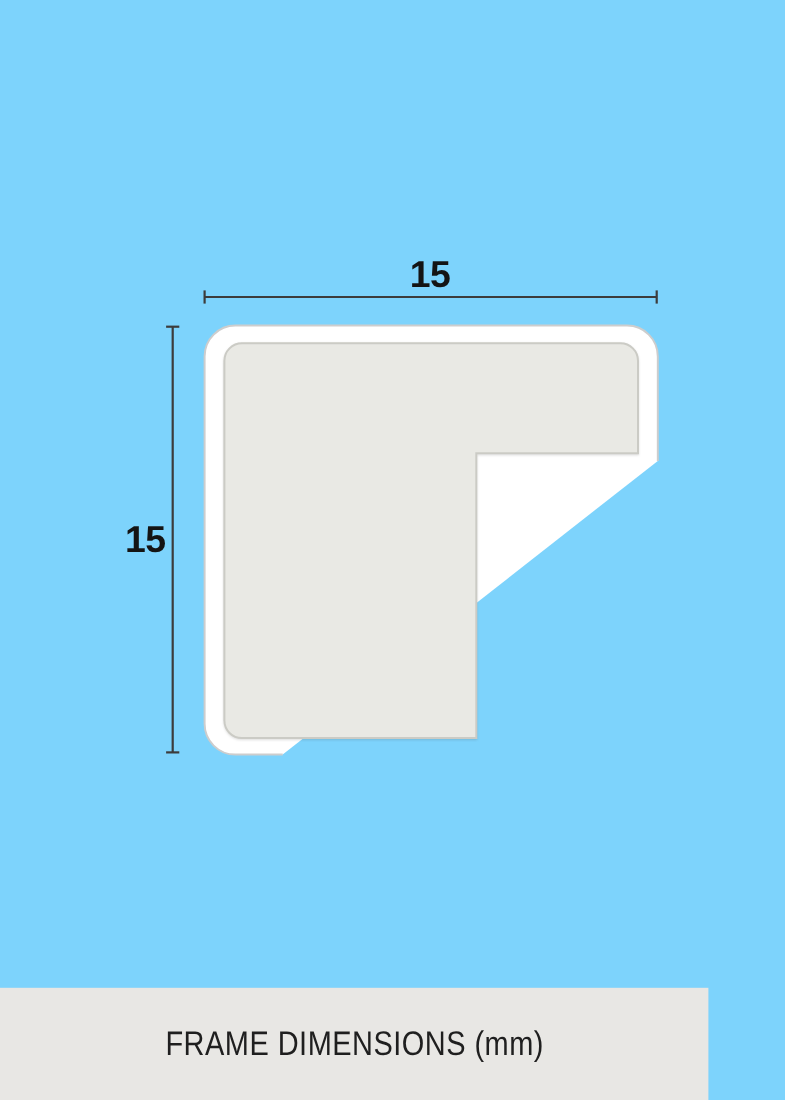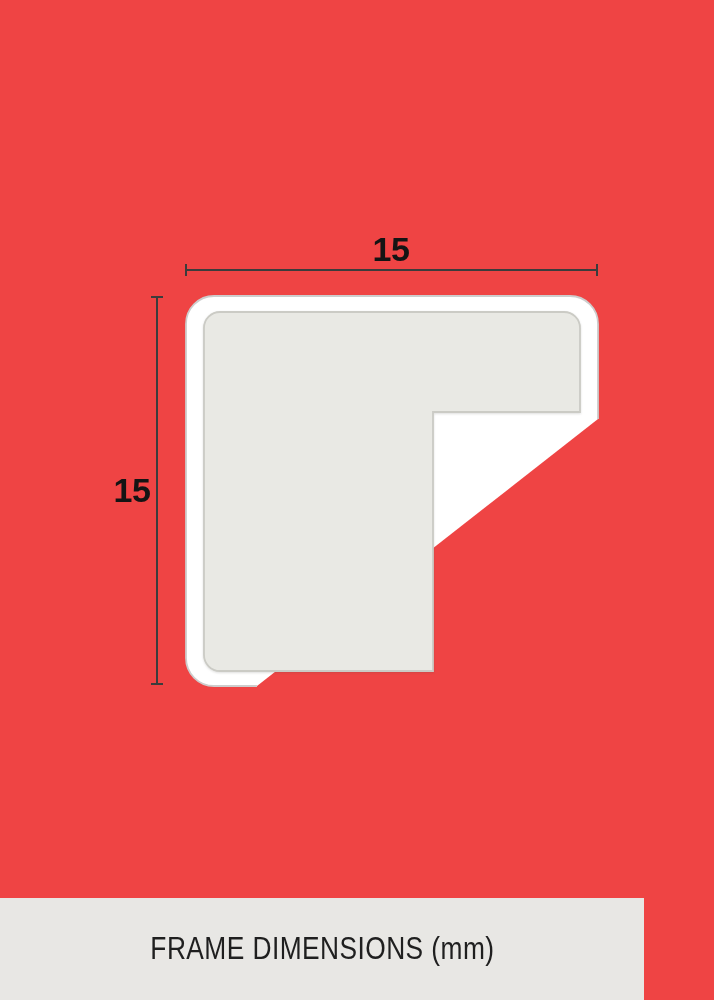--- a/index.html
+++ b/index.html
@@ -5,21 +5,21 @@
   html, body {
     margin: 0;
     padding: 0;
     background: #ffffff;
     font-family: "Liberation Sans", sans-serif;
   }
   .screen {
     position: relative;
     width: 714px;
     height: 1000px;
-    background: #ef4444;
+    background: #7dd3fc;
     overflow: hidden;
   }
   .diagram {
     position: absolute;
     top: 0;
     left: 0;
     display: block;
   }
   .outline {
     fill: #ffffff;

